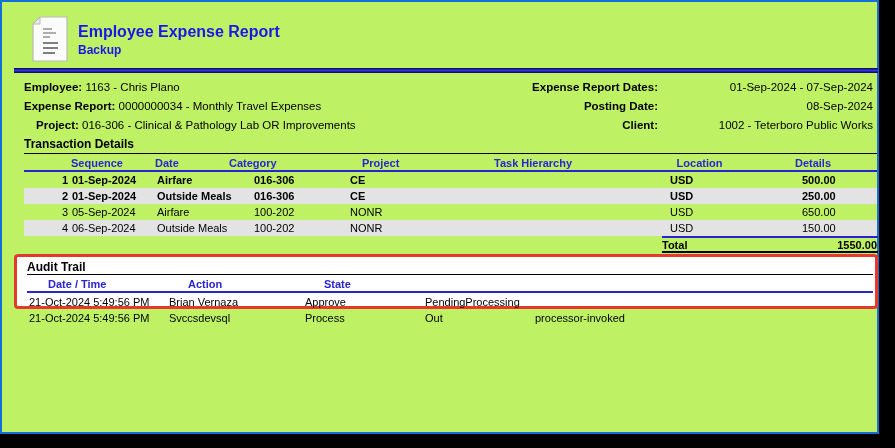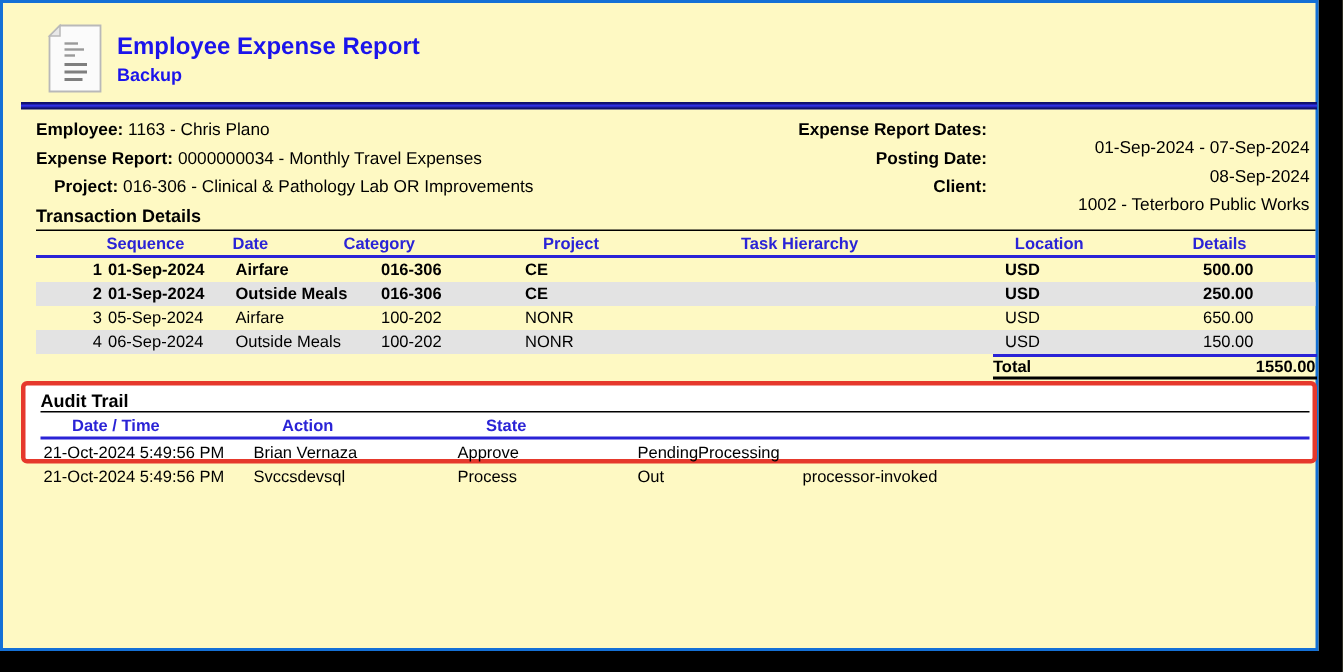--- a/index.html
+++ b/index.html
@@ -1,34 +1,34 @@
 <!DOCTYPE html>
 <html><head>
 <meta charset="utf-8">
 <style>
   * { margin:0; padding:0; box-sizing:border-box; }
   html,body { width:895px; height:448px; background:#000; overflow:hidden;
               font-family:"Liberation Sans", sans-serif; }
   .stage { position:relative; width:895px; height:448px; background:#000; }
   .page  { position:absolute; left:0; top:0; width:879px; height:434px;
-           background:#fef9c3; border:2px solid #1470d6; }
+           background:#bef264; border:2px solid #1470d6; }
   .abs { position:absolute; }
 
   
   .doc-title { left:76px; top:21px; font-size:16px; font-weight:700; color:#1b14eb; }
   .doc-sub   { left:76px; top:41px; font-size:12px; font-weight:700; color:#1b14eb; }
   .hr-bar { left:12px; top:66px; width:864px; height:5px;
             background:linear-gradient(180deg,#10106e 0%,#10106e 18%,#3434f2 50%,#10106e 82%,#10106e 100%); }
 
   
   .info-row { font-size:11.5px; color:#000; white-space:nowrap; }
   .info-row b { font-weight:700; }
   .info-l0 { left:22px; top:79px; } .info-l1 { left:22px; top:98px; } .info-l2 { left:34px; top:117px; }
   .ir-label { right:219px; text-align:right; font-weight:700; }
-  .ir-val   { right:4px;  text-align:left;margin-top:12px; }
+  .ir-val   { right:4px;  text-align:left; }
   .ir-r0 { top:79px; } .ir-r1 { top:98px; } .ir-r2 { top:117px; }
 
   
   .sec-title { font-size:12px; font-weight:700; color:#000; }
   .rule { height:1px; background:#000; }
   .blue-rule { height:2px; background:#2a23d6; }
 
   
   .tx-grid { display:grid; grid-template-columns:44px 86px 97px 96px 130px 85px 70px 73px 97px 75px;
              width:853px; font-size:11px; line-height:16px; }

